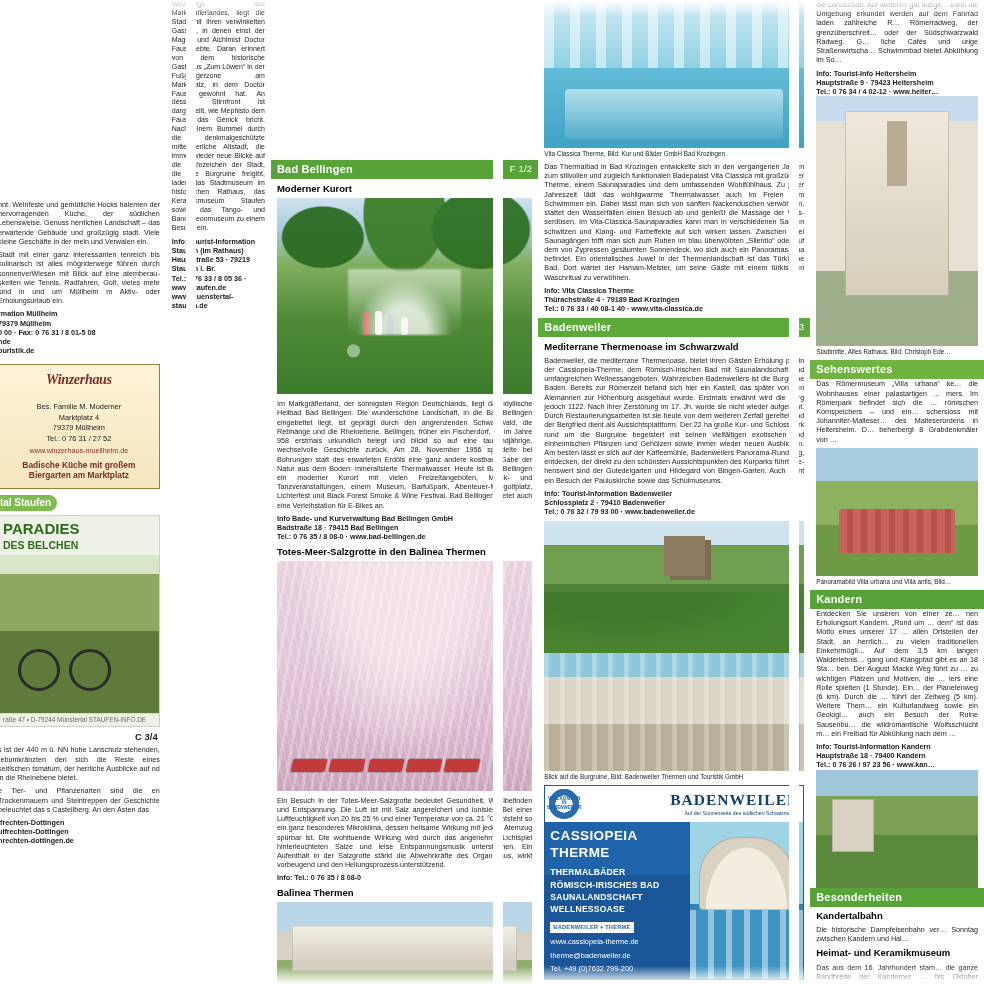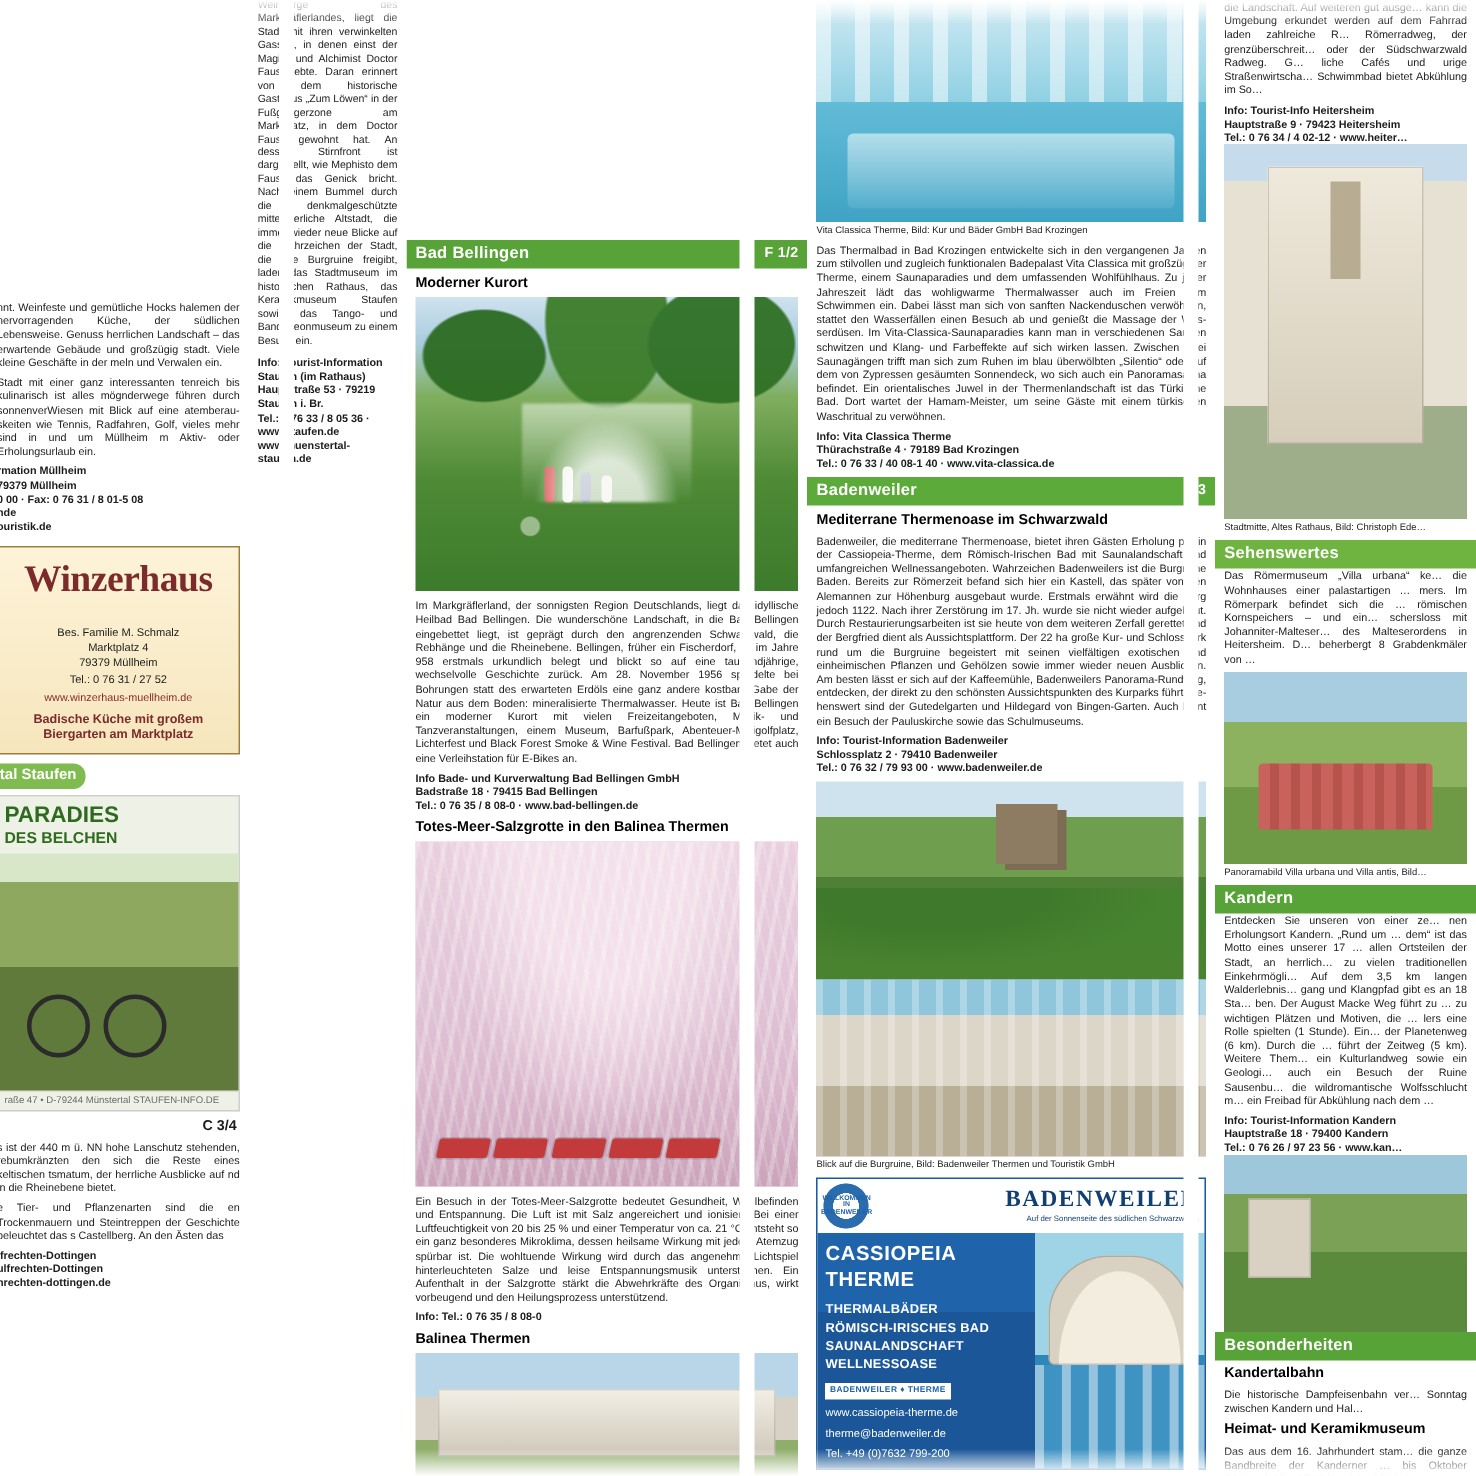--- a/index.html
+++ b/index.html
@@ -42,21 +42,21 @@
     color: #ffffff;
     font-weight: bold;
     font-size: 11px;
     padding: 2px 6px 3px 6px;
     display: flex;
     justify-content: space-between;
     align-items: center;
     letter-spacing: 0.2px;
   }
   .sec-bar.green2 { background: #5cab3a; }
-  .sec-bar .code { font-size: 9.5px; font-weight: bold; }
+  .sec-bar .code { font-size: 9.5px; font-weight: normal; }
 
   .sub-head {
     font-weight: bold;
     font-size: 9.5px;
     color: #000;
     margin: 4px 0 3px 0;
   }
 
   .info-block { font-weight: bold; font-size:7.2px; }
 
@@ -222,22 +222,23 @@
   
   .ad-winzerhaus{
     border:1px solid #9a7e3a;
     background: linear-gradient(180deg,#fdf3d8, #f6e6bd);
     padding:6px 6px 8px 6px;
     text-align:center;
     margin-bottom:6px;
   }
   .ad-winzerhaus .logo{
     font-family:"Liberation Serif", serif;
+    font-style: italic;
     font-weight: bold;
-    font-size: 25px;
+    font-size: 14px;
     color:#7b2b2b;
     letter-spacing:-.3px;
     margin-bottom:14px;
   }
   .ad-winzerhaus .line{ font-size:7.4px; margin:1px 0; }
   .ad-winzerhaus .url{ color:#8a2b2b; font-size:7.2px; margin-top:3px;}
   .ad-winzerhaus .slogan{ color:#7b2b2b; font-weight:bold; font-size:8.4px; margin-top:4px; line-height:1.2;}
 
   
   .tab-green{
@@ -332,21 +333,21 @@
         <div>79379 Müllheim</div>
         <div>0 00 · Fax: 0 76 31 / 8 01-5 08</div>
         <div>nde</div>
         <div>ouristik.de</div>
       </div>
 
       <div style="height:8px"></div>
 
       <div class="ad-winzerhaus">
         <div class="logo">Winzerhaus</div>
-        <div class="line">Bes. Familie M. Schmalz</div>
+        <div class="line">Bes. Familie M. Moderner</div>
         <div class="line">Marktplatz 4</div>
         <div class="line">79379 Müllheim</div>
         <div class="line">Tel.: 0 76 31 / 27 52</div>
         <div class="url">www.winzerhaus-muellheim.de</div>
         <div class="slogan">Badische Küche mit großem Biergarten am Marktplatz</div>
       </div>
 
       <div style="margin-left:-8px">
         <span class="tab-green">rtal Staufen</span>
       </div>

